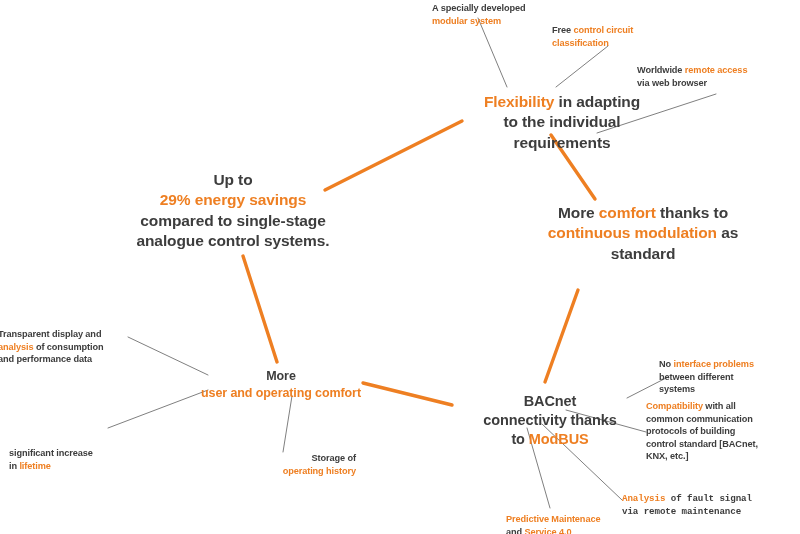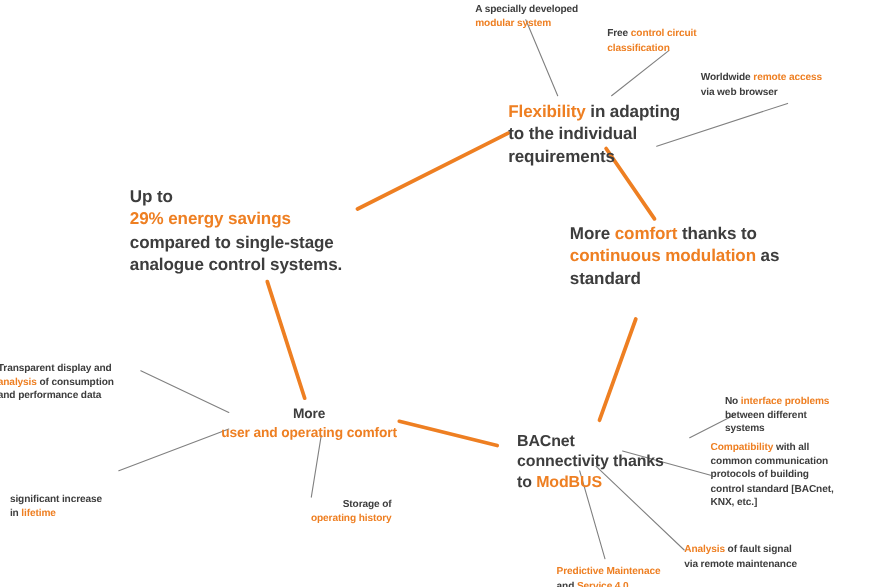--- a/index.html
+++ b/index.html
@@ -30,20 +30,21 @@
     position: absolute;
     margin: 0;
     color: #3d3d3d;
     font-weight: bold;
     letter-spacing: -0.1px;
   }
   
   .node.primary {
     font-size: 15.5px;
     line-height: 1.32;
+    text-align: center;
   }
   
   .node.satellite {
     font-size: 9.2px;
     line-height: 1.36;
   }
   .node.mid {
     font-size: 11px;
     line-height: 1.38;
   }
@@ -135,21 +136,21 @@
   </div>
 
   <div class="node satellite" style="left:646px; top:400px; width:155px;">
     <div><span class="hl">Compatibility</span><span> with all</span></div>
     <div>common communication</div>
     <div>protocols of building</div>
     <div>control standard [BACnet,</div>
     <div>KNX, etc.]</div>
   </div>
 
-  <div class="node satellite" style="left:622px; top:493px; width:170px;">
+  <div class="node satellite" style="left:622px; top:493px; width:170px;font-family:Liberation Mono, monospace;">
     <div><span class="hl">Analysis</span><span> of fault signal</span></div>
     <div>via remote maintenance</div>
   </div>
 
   <div class="node satellite" style="left:506px; top:513px; width:145px;">
     <div class="hl">Predictive Maintenace</div>
     <div><span>and </span><span class="hl">Service 4.0</span></div>
   </div>
 
   <div class="node satellite" style="left:226px; top:452px; width:130px;text-align:right;">

